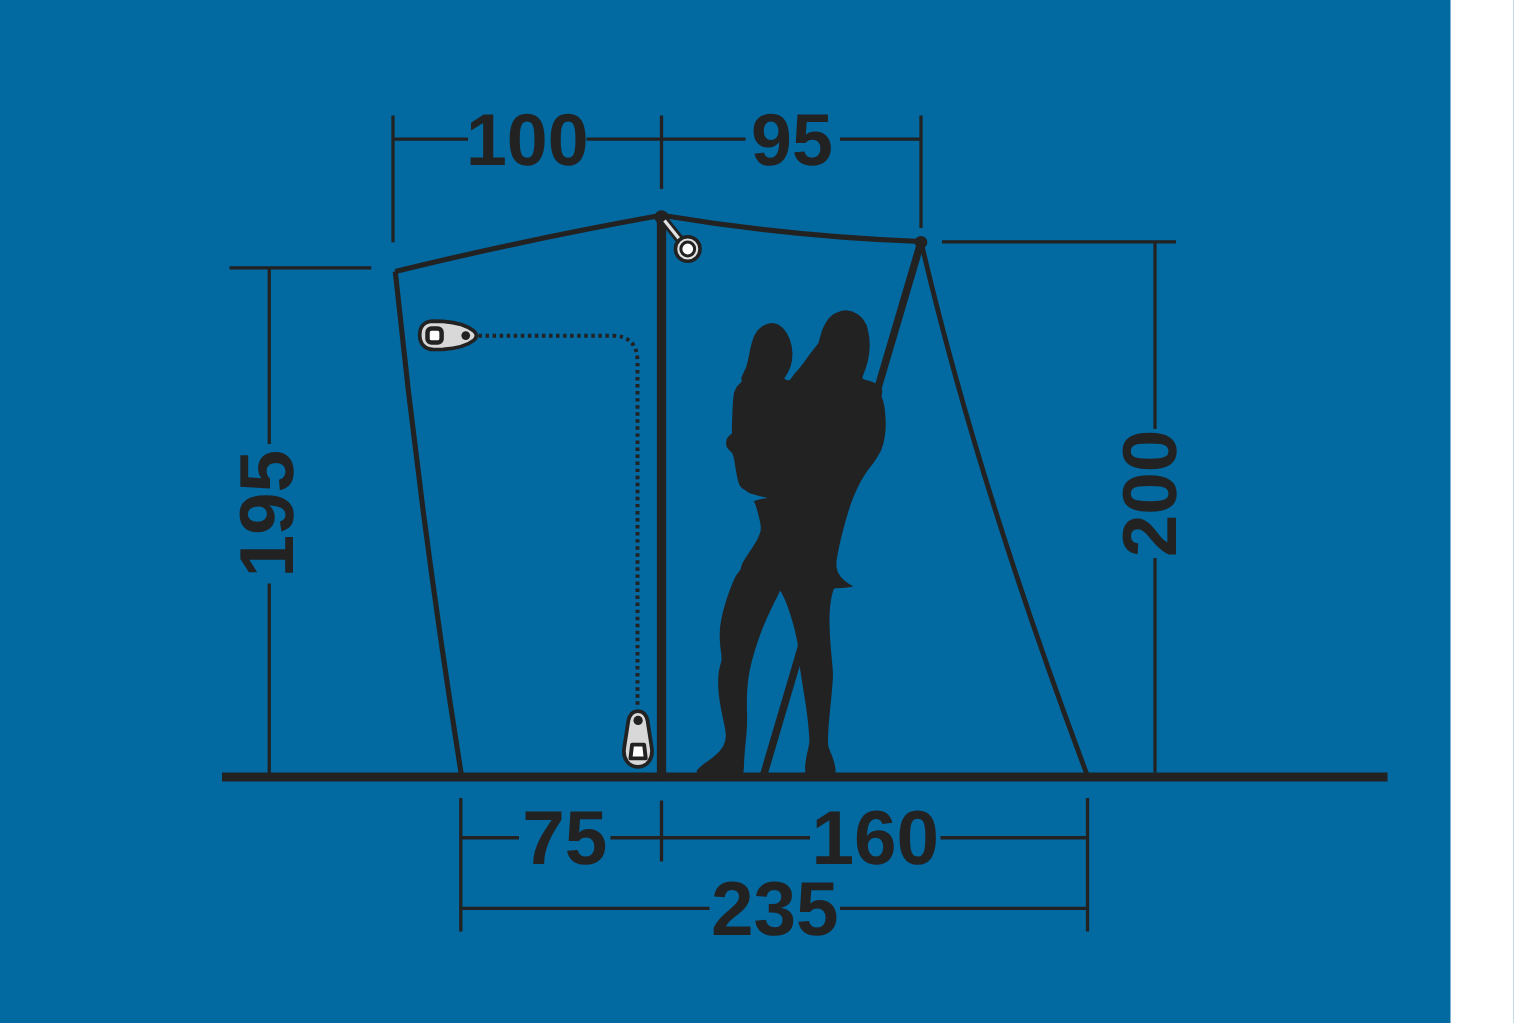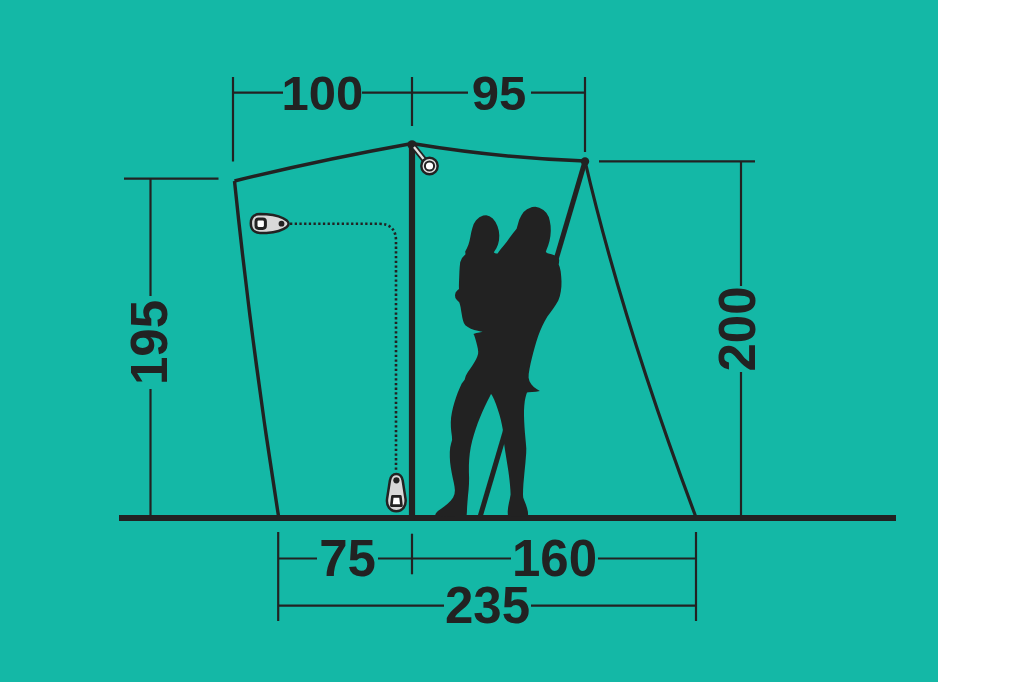--- a/index.html
+++ b/index.html
@@ -1,16 +1,16 @@
 <!DOCTYPE html>
 <html><head>
 <meta charset="utf-8">
 <style>
   html,body{margin:0;padding:0;background:#ffffff;}
-  .wrap{width:938px;height:682px;position:relative;background:#14b8a6;}
+  .wrap{width:938px;height:682px;position:relative;background:#0369a1;padding-left:29px;}
   svg{display:block;}
   text{font-family:"Liberation Sans",sans-serif;font-weight:bold;fill:#222222;}
 </style>
 </head>
 <body>
 <div class="wrap">
 <svg width="1009" height="682" viewBox="0 0 1009 682">
 
   <line x1="119" y1="518" x2="896" y2="518" stroke="#222222" stroke-width="6"></line>
 

